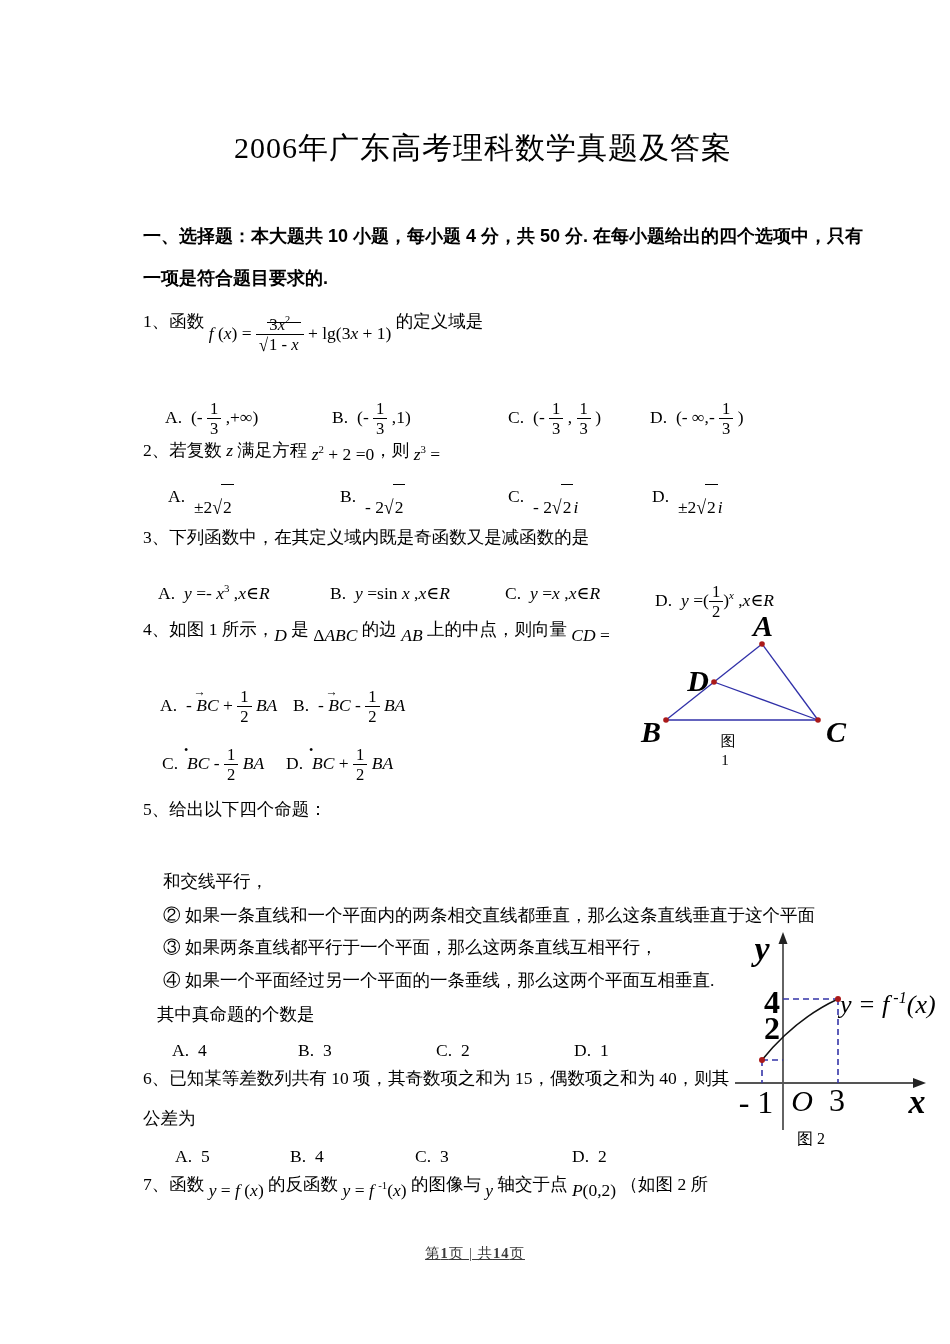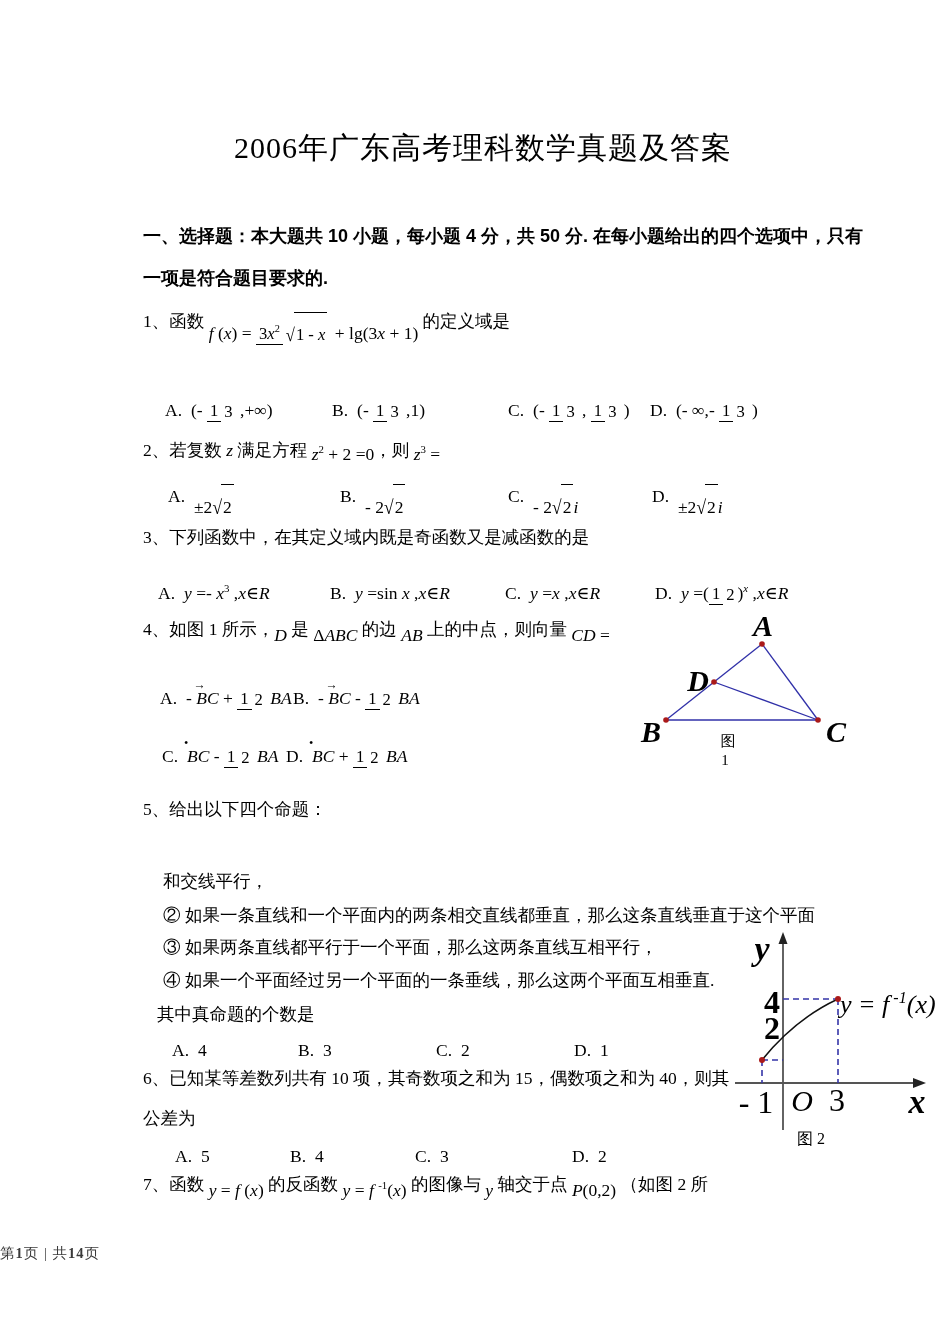--- a/index.html
+++ b/index.html
@@ -17,21 +17,21 @@
     left:143px; font-family:"Liberation Sans","DejaVu Sans",sans-serif;
     font-weight:bold; font-size:18px; white-space:nowrap;
   }
   .stem { left:143px; line-height:1.25; white-space:nowrap; }
   .optrow { left:0; width:950px; height:60px; }
   .opt { position:absolute; white-space:nowrap; top:0; }
   .opt .lbl { margin-right:9px; }
   sup { font-size:0.62em; line-height:0; vertical-align:super; }
   i { font-family:"Liberation Serif","DejaVu Serif",serif; }
   
-  .fr { display:inline-flex; flex-direction:row; 
+  .fr { display:inline-flex; flex-direction:column; text-align:center;
         vertical-align:middle; line-height:1.05; font-size:0.95em; }
   .fr .fn { display:block; border-bottom:1.3px solid #000; padding:0 3px 1px; }
   .fr .fd { display:block; padding:1px 3px 0; }
   .rad { display:inline-block; transform:scaleY(1.12); margin-right:-1px; }
   .ov  { border-top:1.3px solid #000; padding:12px 2px; }
   .low4  { vertical-align:-4px; }
   .low6  { vertical-align:-6px; }
   .low12 { vertical-align:-12px; }
   .lowc  { vertical-align:-11px; display:inline-block; }
   .ovm { position:relative; display:inline-block; }
@@ -41,22 +41,22 @@
   .fig svg text { font-family:"Liberation Serif","DejaVu Serif",serif; }
   .vtx  { font-size:30px; font-style:italic; font-weight:bold; }
   .cap  { font-size:15px; }
   .cap2 { font-size:16px; }
   .tickBig { font-size:32px; font-weight:bold; }
   .tickNum { font-size:32px; }
   .axlbl { font-size:34px; font-style:italic; font-weight:bold; }
   .olbl  { font-size:30px; font-style:italic; }
   .curve-label { position:absolute; left:117px; top:65px; font-size:26px;
                  font-style:italic; white-space:nowrap; }
-  .footer { left:0; top:1244px; width:100%; font-size:14.5px;
-            color:var(--footer,#3a3a3a); letter-spacing:1px; }
+  .footer { left:0; top:1244px; width:100%; text-align:center; font-size:14.5px;
+            color:var(--footer,#3a3a3a); letter-spacing:1px;text-decoration:underline; }
 </style>
 </head>
 <body>
 
 <div class="page">
 
   <div class="abs title">2006年广东高考理科数学真题及答案</div>
 
   <div class="abs bold-head" style="top:224px">一、选择题：本大题共 10 小题，每小题 4 分，共 50 分. 在每小题给出的四个选项中，只有</div>
   <div class="abs bold-head" style="top:266px">一项是符合题目要求的.</div>

